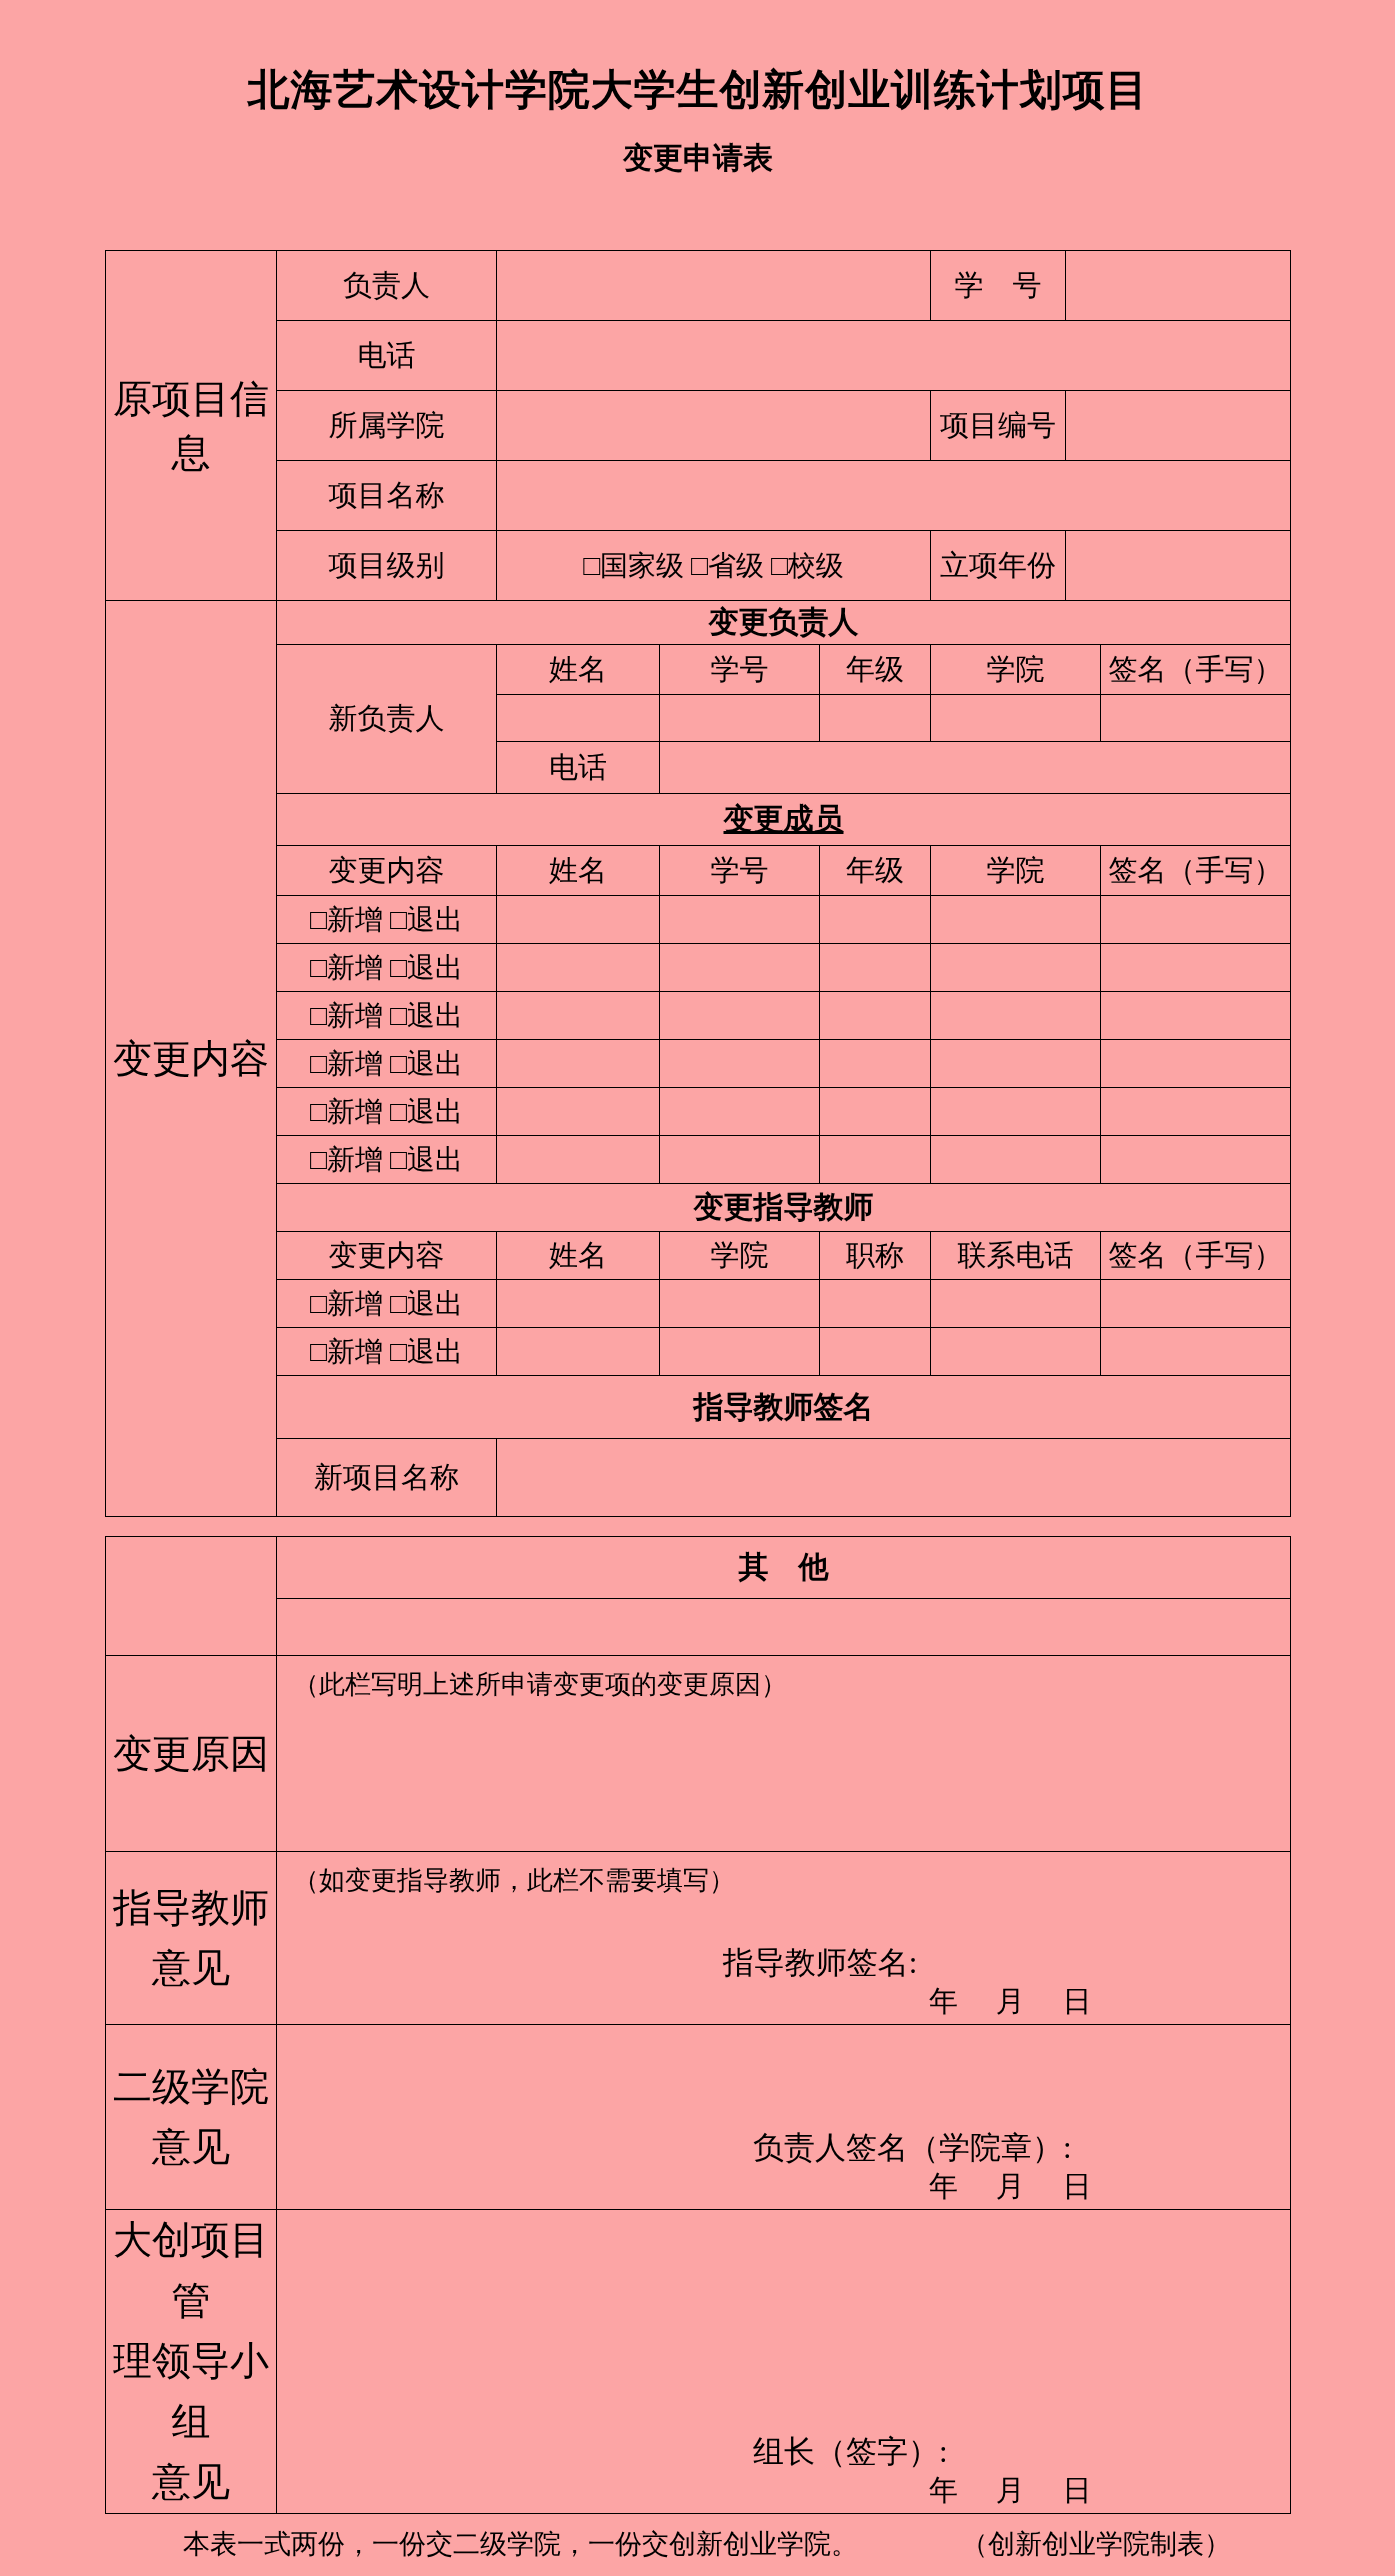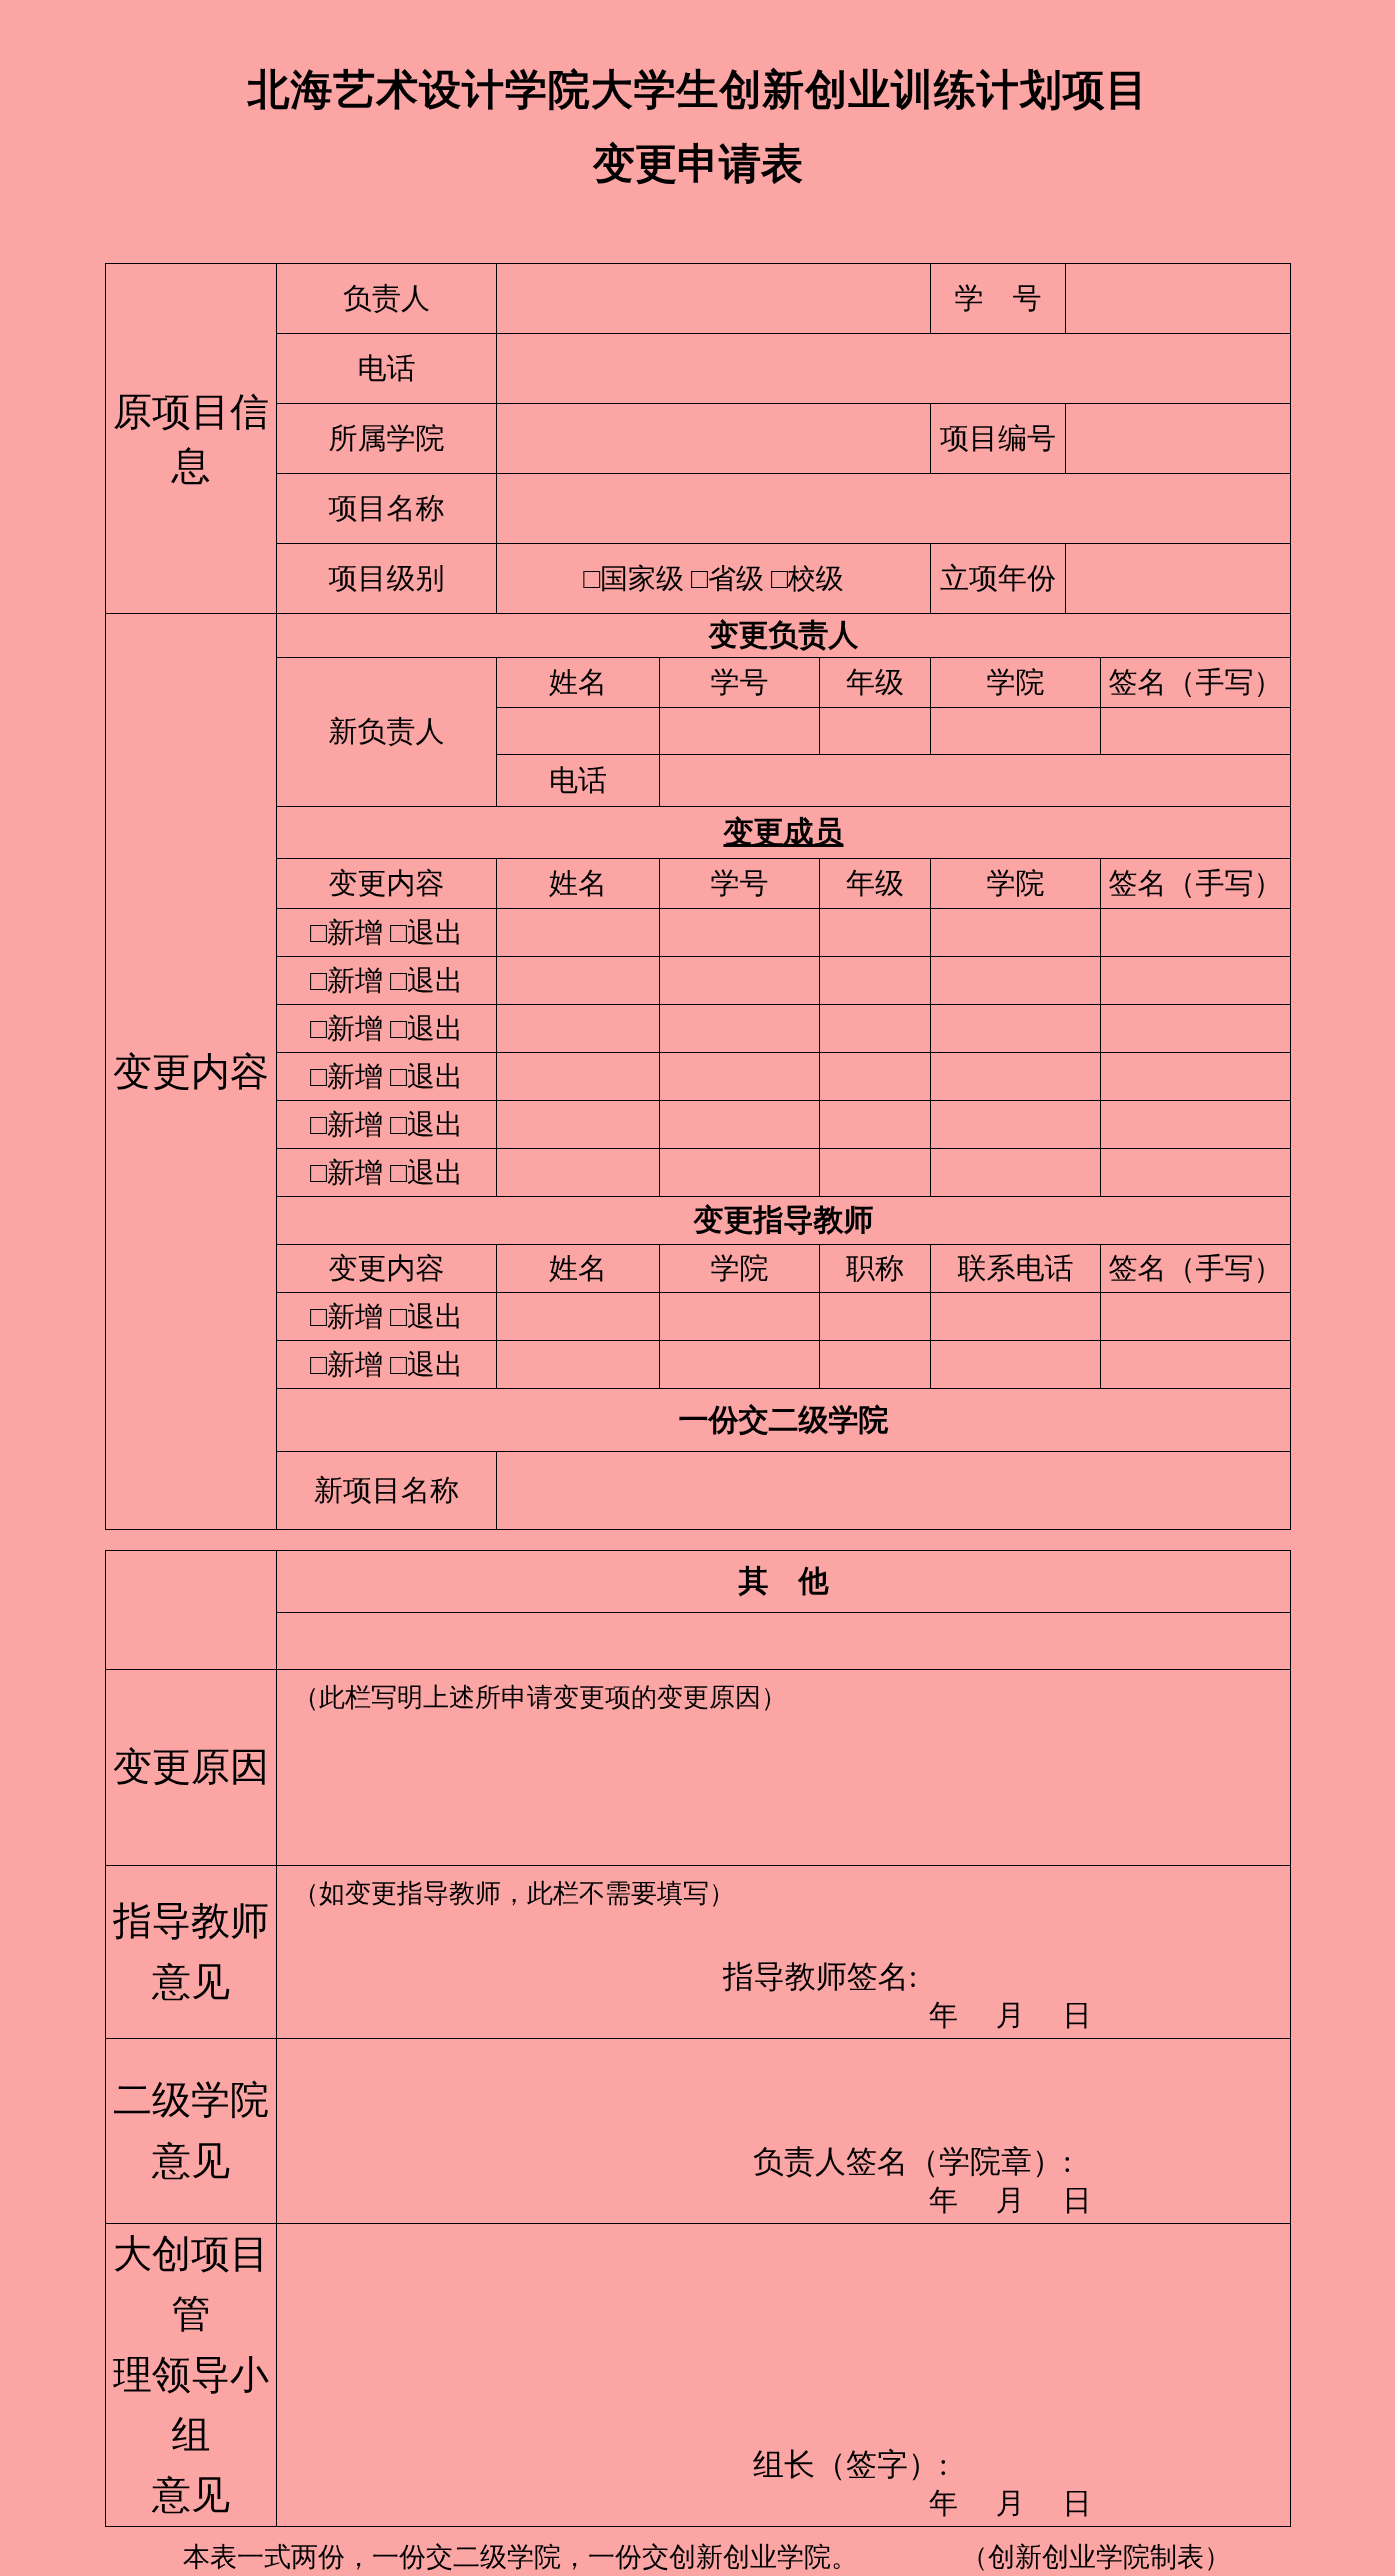--- a/index.html
+++ b/index.html
@@ -6,21 +6,21 @@
   html,body { margin:0; padding:0; }
   body {
     width:1396px; height:2576px;
     background:#ffffff; color:#000000;
     font-family:"Liberation Serif","DejaVu Serif",serif;
   }
   .page { position:relative; width:1396px; height:2576px; overflow:hidden; background:#fca5a5; }
 
   .title-block { text-align:center; padding-top:67px; font-weight:bold; }
   .title-line1 { font-size:42px; line-height:1.1; letter-spacing:0.9px; }
-  .title-line2 { font-size:42px; line-height:1.1; margin-top:28px; }
+  .title-line2 { font-size:30px; line-height:1.1; margin-top:28px; }
 
   table { border-collapse:collapse; table-layout:fixed; margin-left:105px; width:1186px; }
   td {
     border:1.8px solid #000; padding:0;
     font-size:29px; text-align:center; vertical-align:middle;
     overflow:hidden;
   }
   .t1 { margin-top:76px; }
   .t2 { margin-top:19.3px; }
 
@@ -222,21 +222,21 @@
     <tr class="rr">
       <td class="opt">□新增 □退出</td>
       <td></td>
       <td></td>
       <td></td>
       <td colspan="2"></td>
       <td></td>
     </tr>
 
     <tr class="rh4">
-      <td colspan="7" class="sechdr">一份交二级学院</td>
+      <td colspan="7" class="sechdr">指导教师签名</td>
     </tr>
     <tr class="rn">
       <td class="lbl">新项目名称</td>
       <td colspan="6"></td>
     </tr>
   </tbody>
     </table>
 
   <table class="t2">
     <colgroup>

